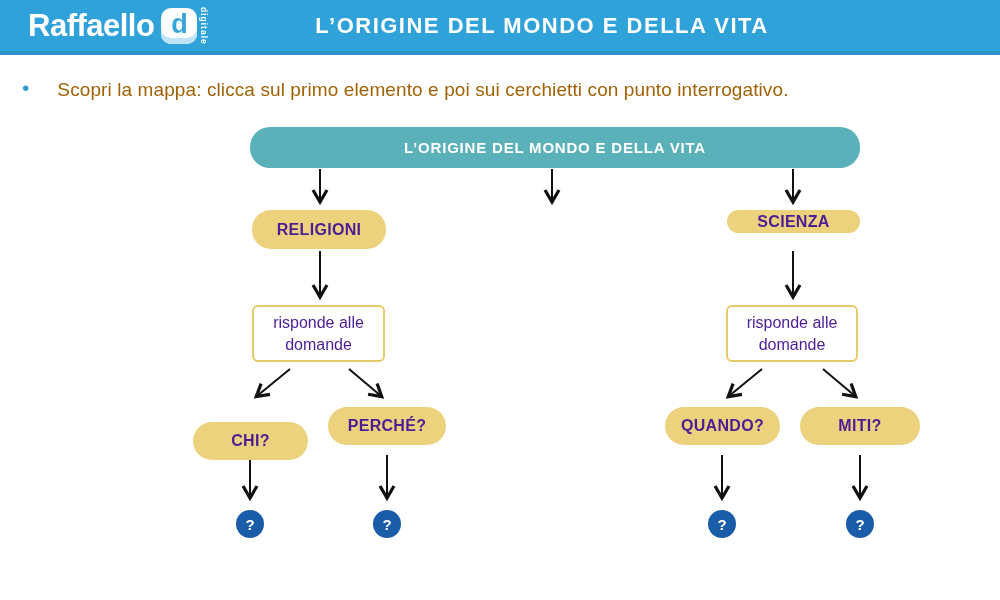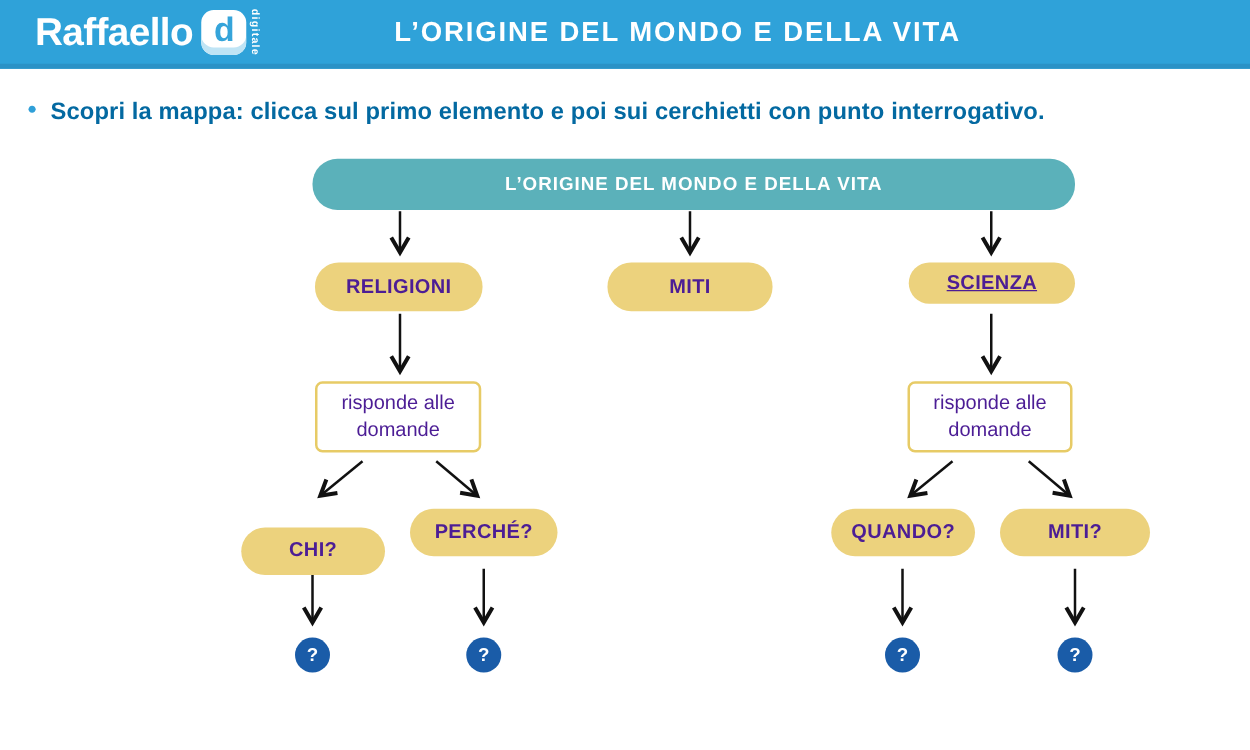--- a/index.html
+++ b/index.html
@@ -43,21 +43,21 @@
   
   .instruction-bar{
     position:absolute;left:22px;top:78px;width:956px;
     display:flex;align-items:baseline;
   }
   .bullet-icon{
     color:#2f9fd8;font-size:21px;line-height:1;margin-right:11px;
     transform:translateY(-1px);
   }
   .instruction-text{
-    color:#0369a1;font-weight:bold;font-size:19px;letter-spacing:0.1px;
+    color:#a16207;font-weight:normal;font-size:19px;letter-spacing:0.1px;margin-left:17px;
   }
   
   .concept-map{position:absolute;left:0;top:0;width:1000px;height:600px;}
   .connectors{position:absolute;left:0;top:0;pointer-events:none;}
   .node{
     position:absolute;display:flex;align-items:center;justify-content:center;
     text-align:center;box-sizing:border-box;color:#4c1d95;
   }
   .root-pill{
     background:#5bb1ba;color:#ffffff;border-radius:20px;
@@ -117,22 +117,21 @@
       <line x1="250" y1="455" x2="250" y2="497" marker-end="url(#arw)"></line>
       <line x1="387" y1="455" x2="387" y2="497" marker-end="url(#arw)"></line>
       <line x1="722" y1="455" x2="722" y2="497" marker-end="url(#arw)"></line>
       <line x1="860" y1="455" x2="860" y2="497" marker-end="url(#arw)"></line>
     </g>
   </svg>
 
   <div class="node root-pill" style="left:250px;top:127px;width:610px;height:41px;">L’ORIGINE DEL MONDO E DELLA VITA</div>
 
   <div class="node pill" style="left:252px;top:210px;width:134px;height:39px;">RELIGIONI</div>
-  <div class="node pill" style="left:486px;top:210px;width:132px;height:39px;">MITI</div>
-  <div class="node pill" style="left:727px;top:210px;width:133px;height:33px;text-decoration:underline;">SCIENZA</div>
+  <div class="node pill" style="left:727px;top:210px;width:133px;height:23px;">SCIENZA</div>
 
   <div class="node outline-box" style="left:252px;top:305px;width:133px;height:57px;">risponde alle domande</div>
   <div class="node outline-box" style="left:726px;top:305px;width:132px;height:57px;">risponde alle domande</div>
 
   <div class="node pill" style="left:193px;top:422px;width:115px;height:38px;">CHI?</div>
   <div class="node pill" style="left:665px;top:407px;width:115px;height:38px;">QUANDO?</div>
   <div class="node pill" style="left:328px;top:407px;width:118px;height:38px;">PERCHÉ?</div>
   <div class="node pill" style="left:800px;top:407px;width:120px;height:38px;">MITI?</div>
 
   <div class="qcircle" style="left:236px;top:510px;">?</div>

